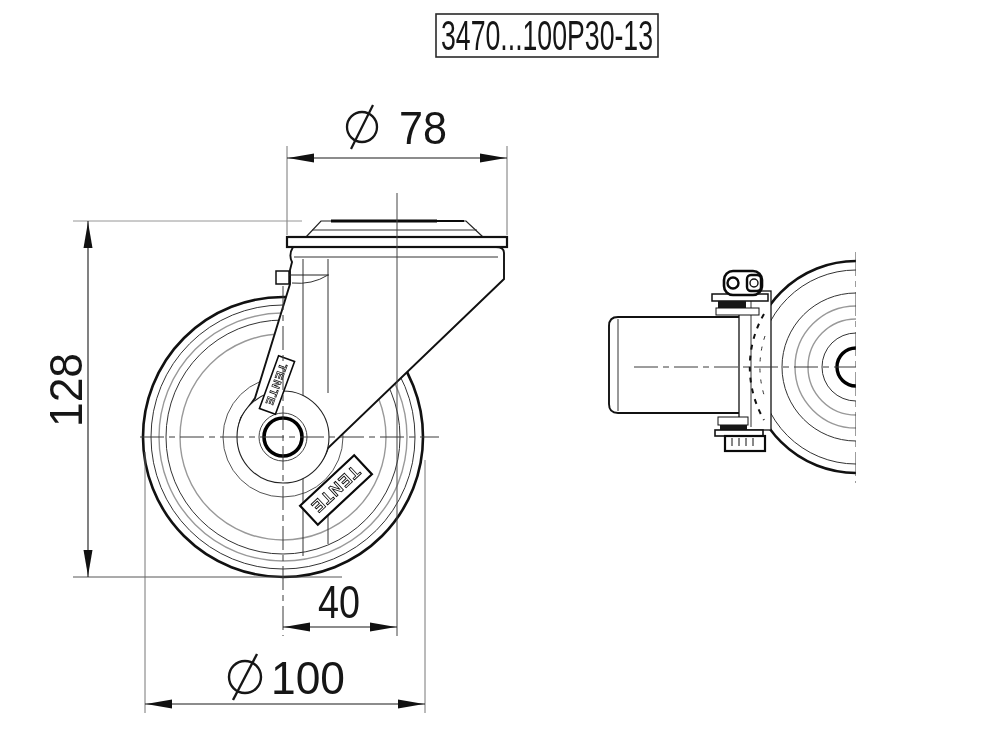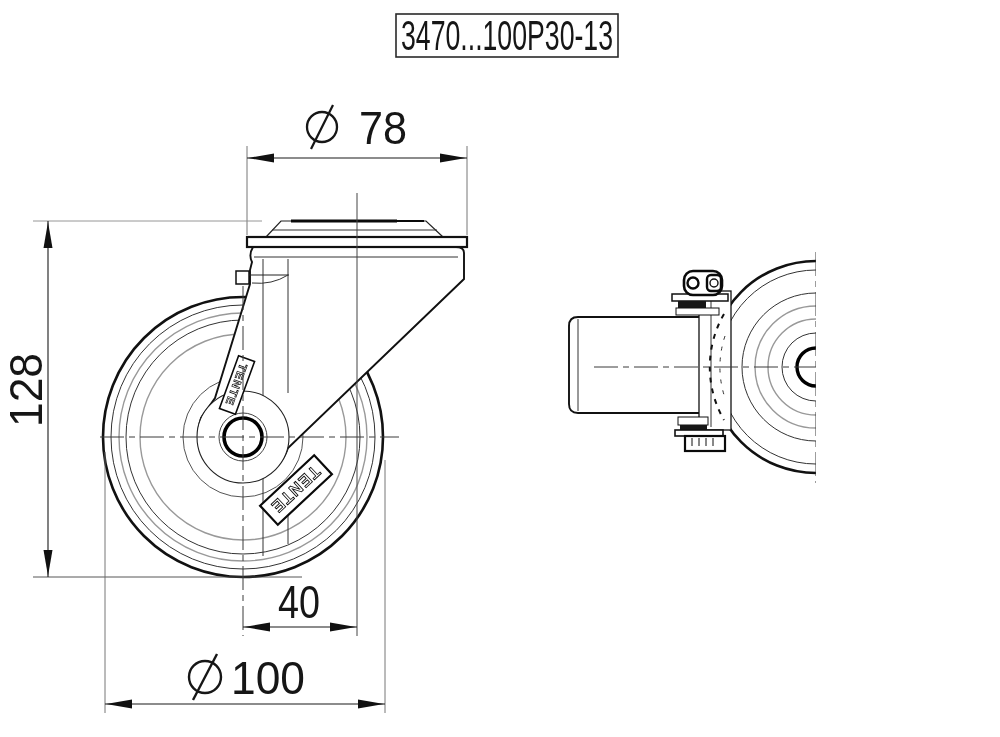--- a/index.html
+++ b/index.html
@@ -1,17 +1,17 @@
 <!DOCTYPE html>
 <html><head>
 <meta charset="utf-8">
 <style>
   html,body{margin:0;padding:0;background:#fff;}
   .page{position:relative;width:816px;height:737px;background:#fff;overflow:hidden;
-        font-family:"Liberation Sans",sans-serif;}
+        font-family:"Liberation Sans",sans-serif;padding-left:40px;}
   svg{display:block;}
   text{fill:#161616;}
   .dimtxt{font-family:"Liberation Sans",sans-serif;font-size:46px;}
   .titletxt{font-family:"Liberation Sans",sans-serif;font-size:42px;}
   .brandtxt{font-family:"Liberation Sans",sans-serif;font-weight:bold;
             fill:#ffffff;stroke:#0a0a0a;}
 </style>
 </head>
 <body>
 

